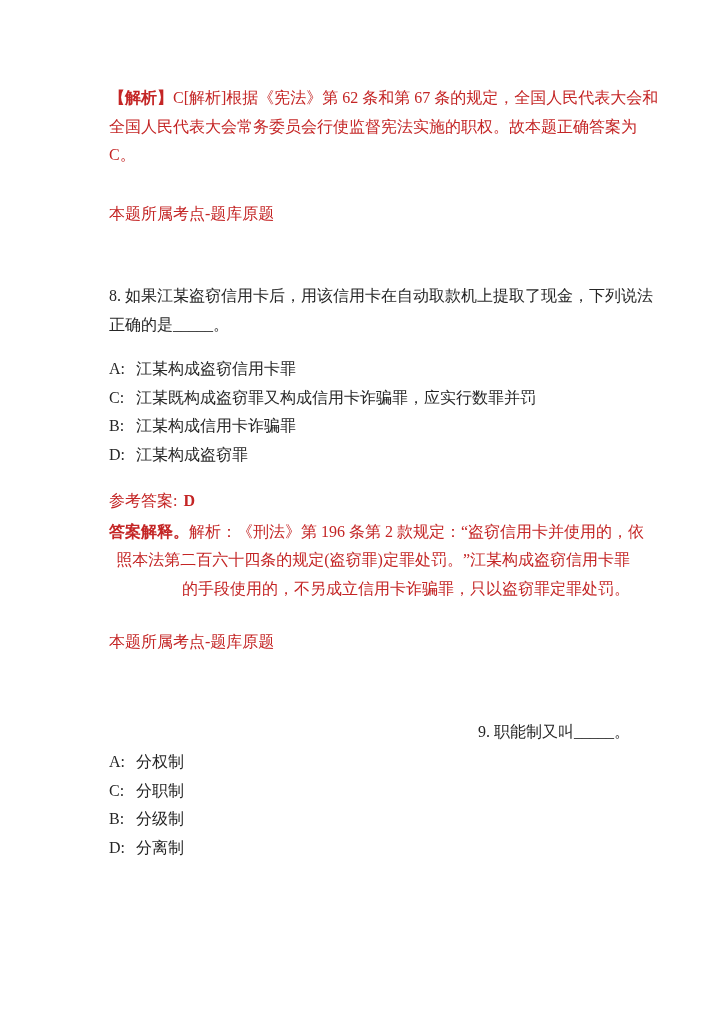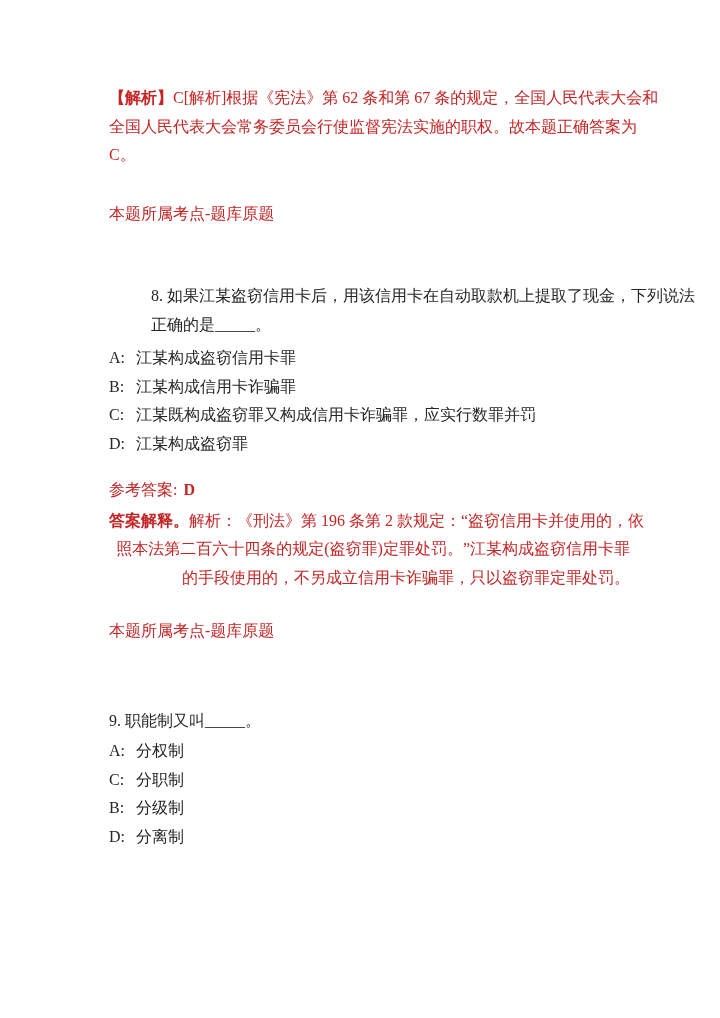--- a/index.html
+++ b/index.html
@@ -25,26 +25,26 @@
     white-space: nowrap;
     font-family: Liberation Serif, serif;
   }
   .red { color: #c42525; }
   .bold { font-weight: bold; }
   .opt-label { display: inline-block; min-width: 18px; }
   .opt-text { margin-left: 9px; }
   .ans-value { margin-left: 6px; font-weight: bold; }
   .block { margin: 0; }
   .m-note1 { margin-top: 30px; }
-  .m-q8 { margin-top: 54px; margin-left: 42px; }
-  .m-q8opts { margin-top: 5px; }
+  .m-q8 { margin-top: 54px; }
+  .m-q8opts { margin-top: 16px; }
   .m-ans { margin-top: 18px; }
   .m-expl { margin-top: 2px; text-align: right; }
   .m-note2 { margin-top: 25px; }
-  .m-q9 { margin-top: 61px; }
+  .m-q9 { margin-top: 61px; text-align: right; }
   .m-q9opts { margin-top: 2px; }
 </style>
 </head>
 <body>
 
 <div class="canvas">
   <div class="doc">
 
     <div class="block red">
       <div class="line"><span class="bold">【解析】</span><span>C[解析]根据《宪法》第 62 条和第 67 条的规定，全国人民代表大会和</span></div>
@@ -56,22 +56,22 @@
       <div class="line">本题所属考点-题库原题</div>
     </div>
 
     <div class="block m-q8">
       <div class="line">8. 如果江某盗窃信用卡后，用该信用卡在自动取款机上提取了现金，下列说法</div>
       <div class="line">正确的是_____。</div>
     </div>
 
     <div class="block m-q8opts">
       <div class="line"><span class="opt-label">A:</span><span class="opt-text">江某构成盗窃信用卡罪</span></div>
+      <div class="line"><span class="opt-label">C:</span><span class="opt-text">江某既构成盗窃罪又构成信用卡诈骗罪，应实行数罪并罚</span></div>
       <div class="line"><span class="opt-label">B:</span><span class="opt-text">江某构成信用卡诈骗罪</span></div>
-      <div class="line"><span class="opt-label">C:</span><span class="opt-text">江某既构成盗窃罪又构成信用卡诈骗罪，应实行数罪并罚</span></div>
       <div class="line"><span class="opt-label">D:</span><span class="opt-text">江某构成盗窃罪</span></div>
     </div>
 
     <div class="block m-ans red">
       <div class="line"><span>参考答案:</span><span class="ans-value">D</span></div>
     </div>
 
     <div class="block m-expl red">
       <div class="line"><span class="bold">答案解释。</span><span>解析：《刑法》第 196 条第 2 款规定：“盗窃信用卡并使用的，依</span></div>
       <div class="line">照本法第二百六十四条的规定(盗窃罪)定罪处罚。”江某构成盗窃信用卡罪</div>

